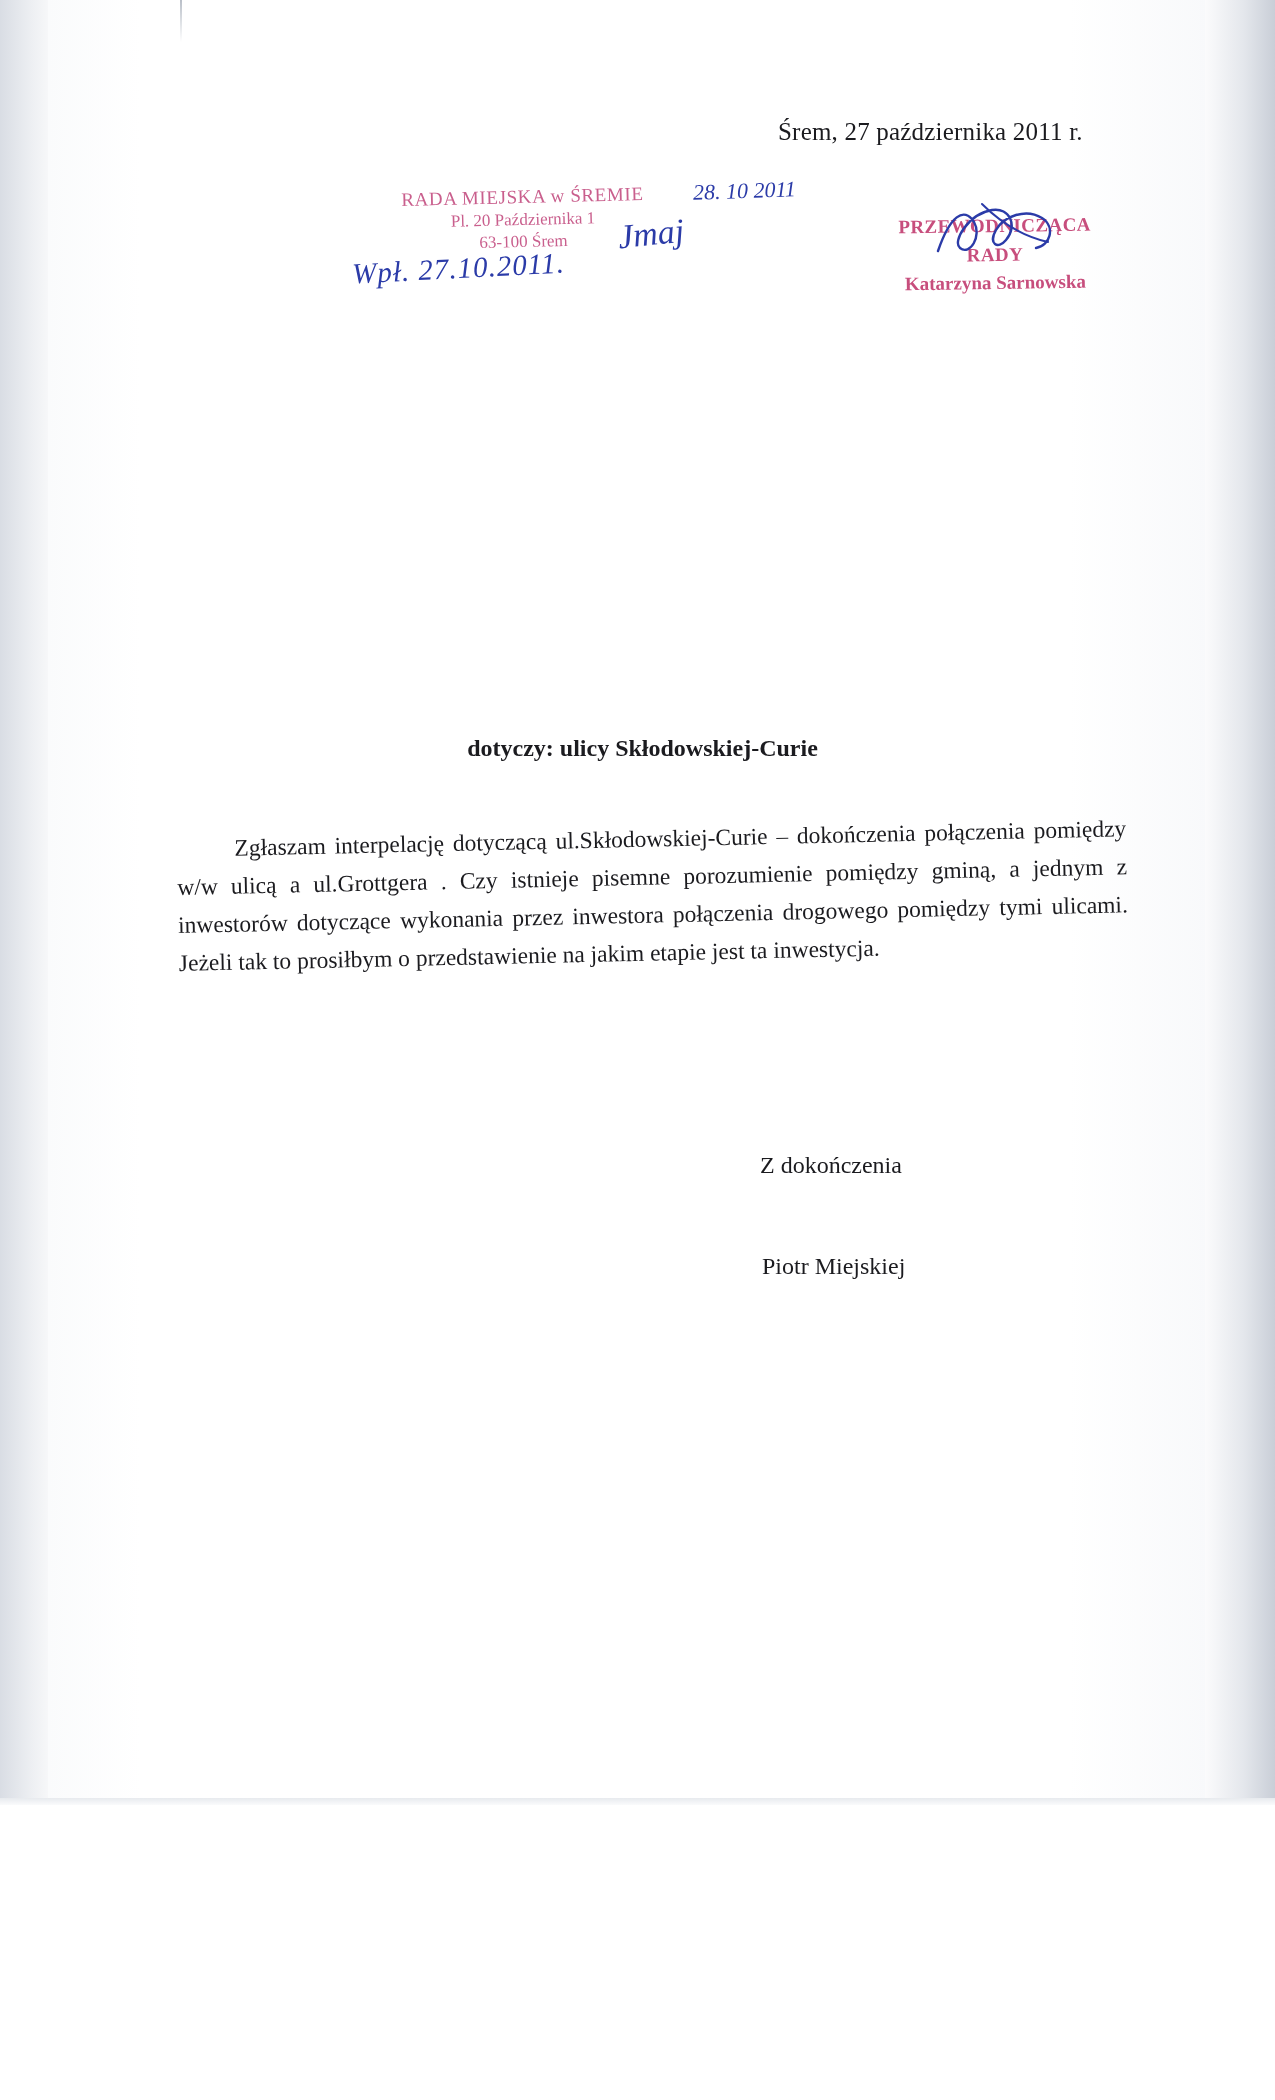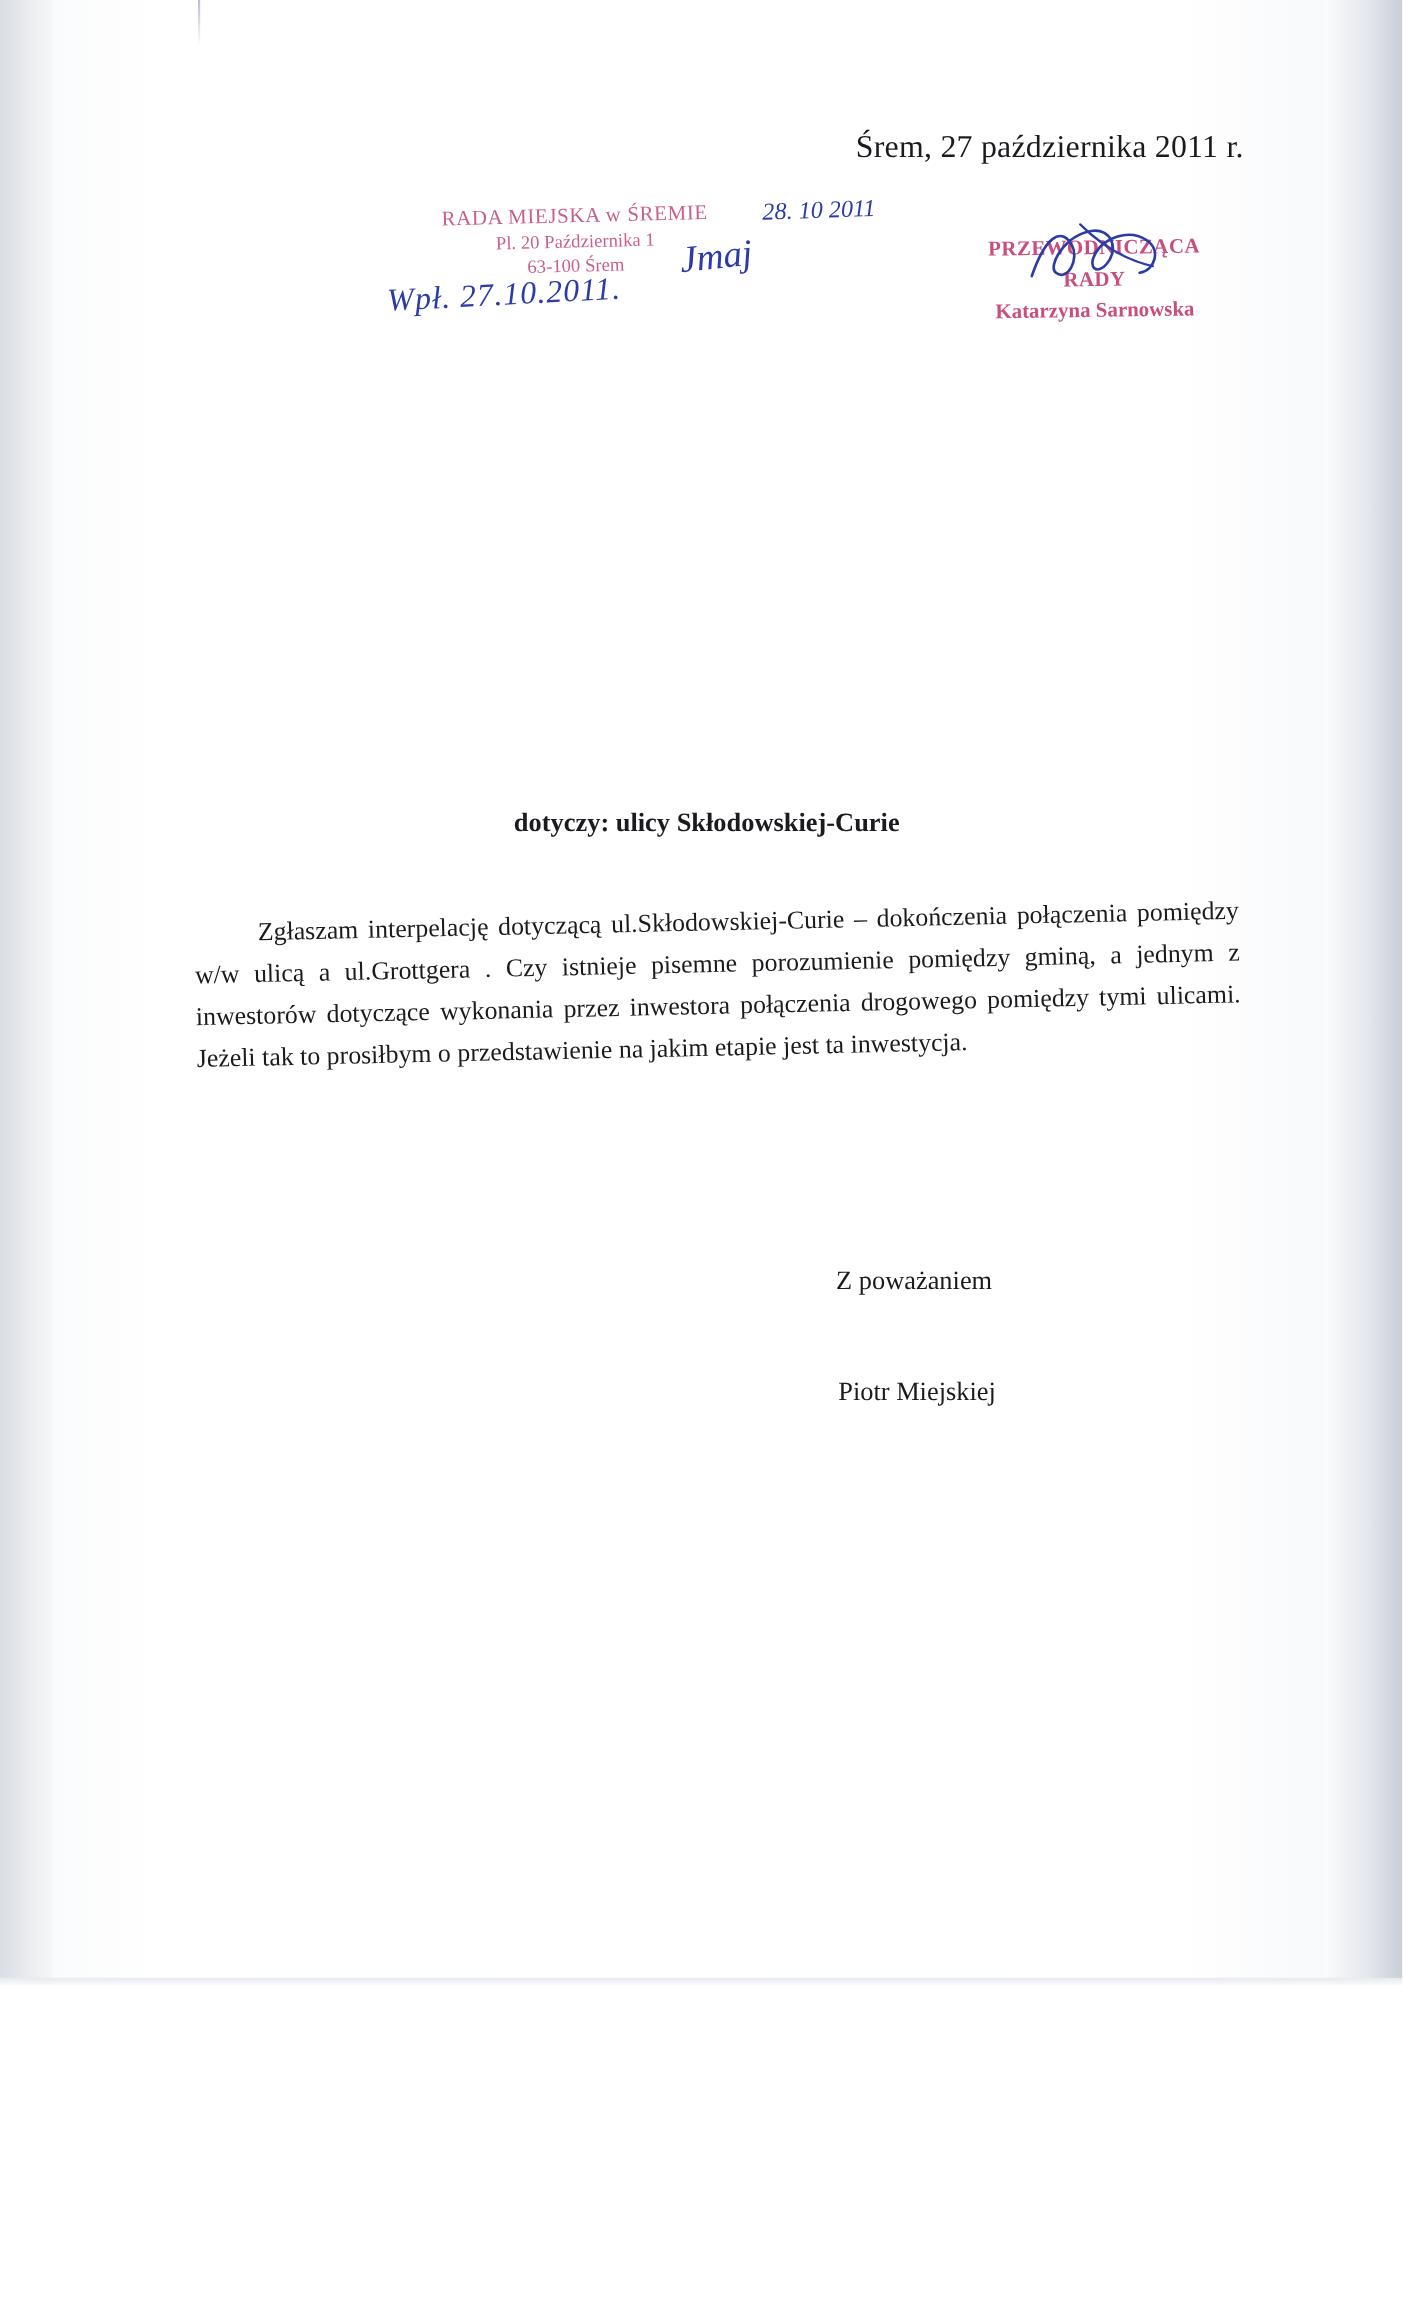--- a/index.html
+++ b/index.html
@@ -68,21 +68,21 @@
   }
 
   
   .doc-text {
     position: absolute;
     color: #1b1b1f;
     font-family: "Liberation Serif", serif;
   }
   .date-line {
     left: 778px; top: 118px;
-    font-size: 29px;
+    font-size: 25px;
     letter-spacing: 0.2px;
   }
 
   .addressee {
     left: 660px; top: 350px;
     width: 430px;
     font-size: 23px;
     line-height: 1.0;
   }
   .addressee div { margin-bottom: 34px; }
@@ -229,14 +229,14 @@
 </div>
 
 <div class="doc-text subject">
   <span>dotyczy: ulicy Skłodowskiej-Curie</span>
 </div>
 
 <div class="doc-text body-par">
   <span class="indent"></span><span>Zgłaszam interpelację dotyczącą ul.Skłodowskiej-Curie – dokończenia połączenia pomiędzy w/w ulicą a ul.Grottgera . Czy istnieje pisemne porozumienie pomiędzy gminą, a jednym z inwestorów dotyczące wykonania przez inwestora połączenia drogowego pomiędzy tymi ulicami. Jeżeli tak to prosiłbym o przedstawienie na jakim etapie jest ta inwestycja.</span>
 </div>
 
-<div class="doc-text closing">Z poważaniem</div>
+<div class="doc-text closing">Z dokończenia</div>
 <div class="doc-text signature-name">Piotr Miejskiej</div>
 
 </body></html>

